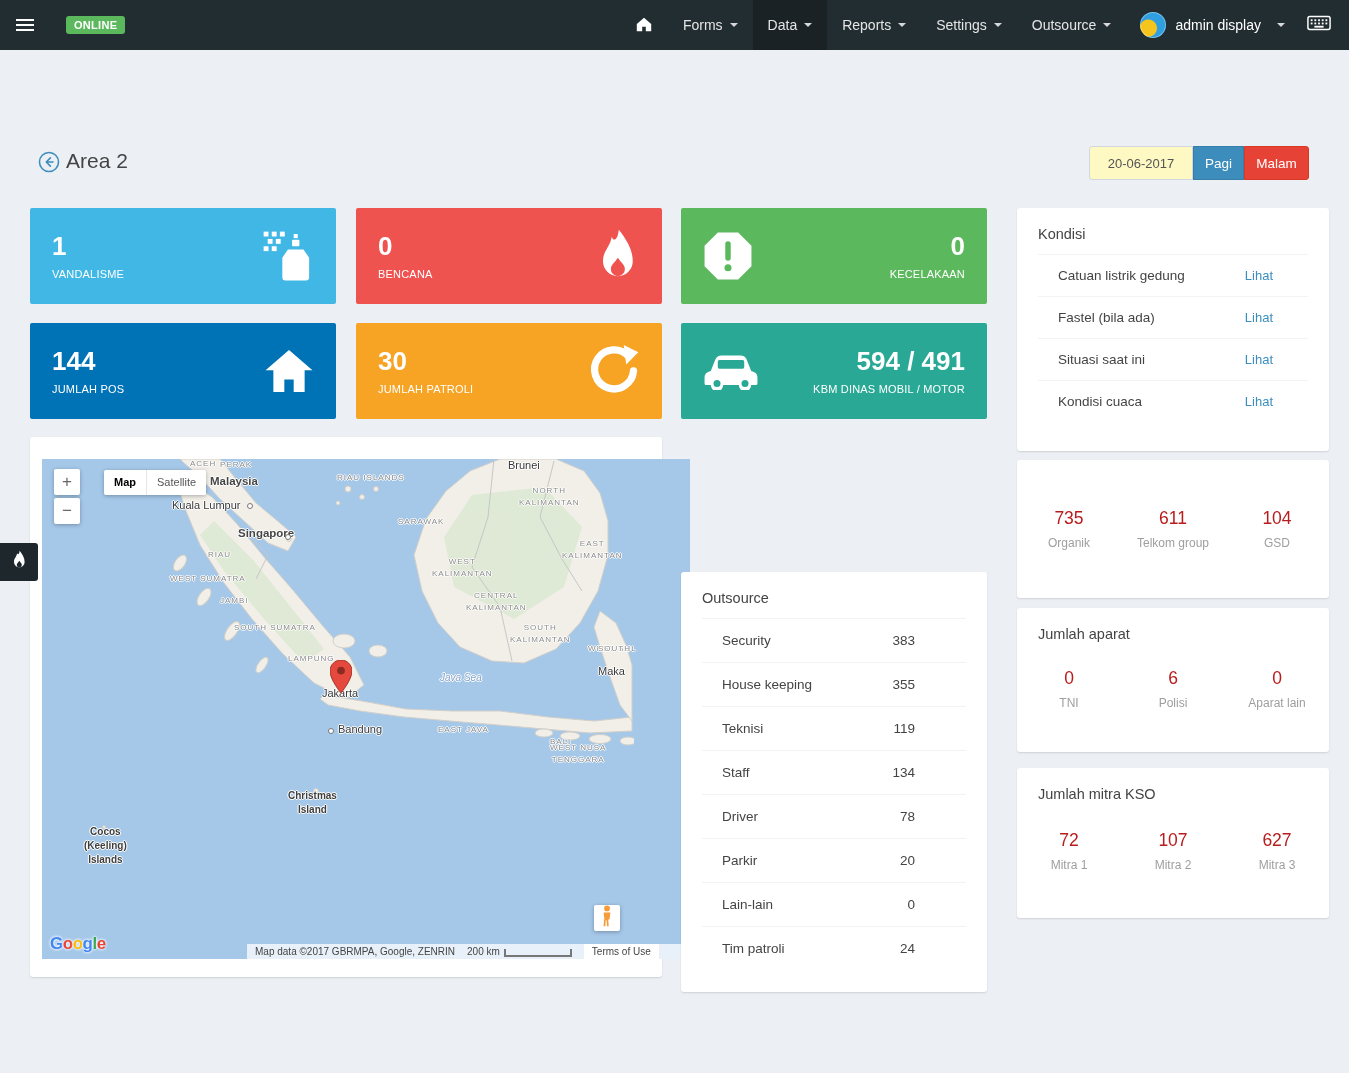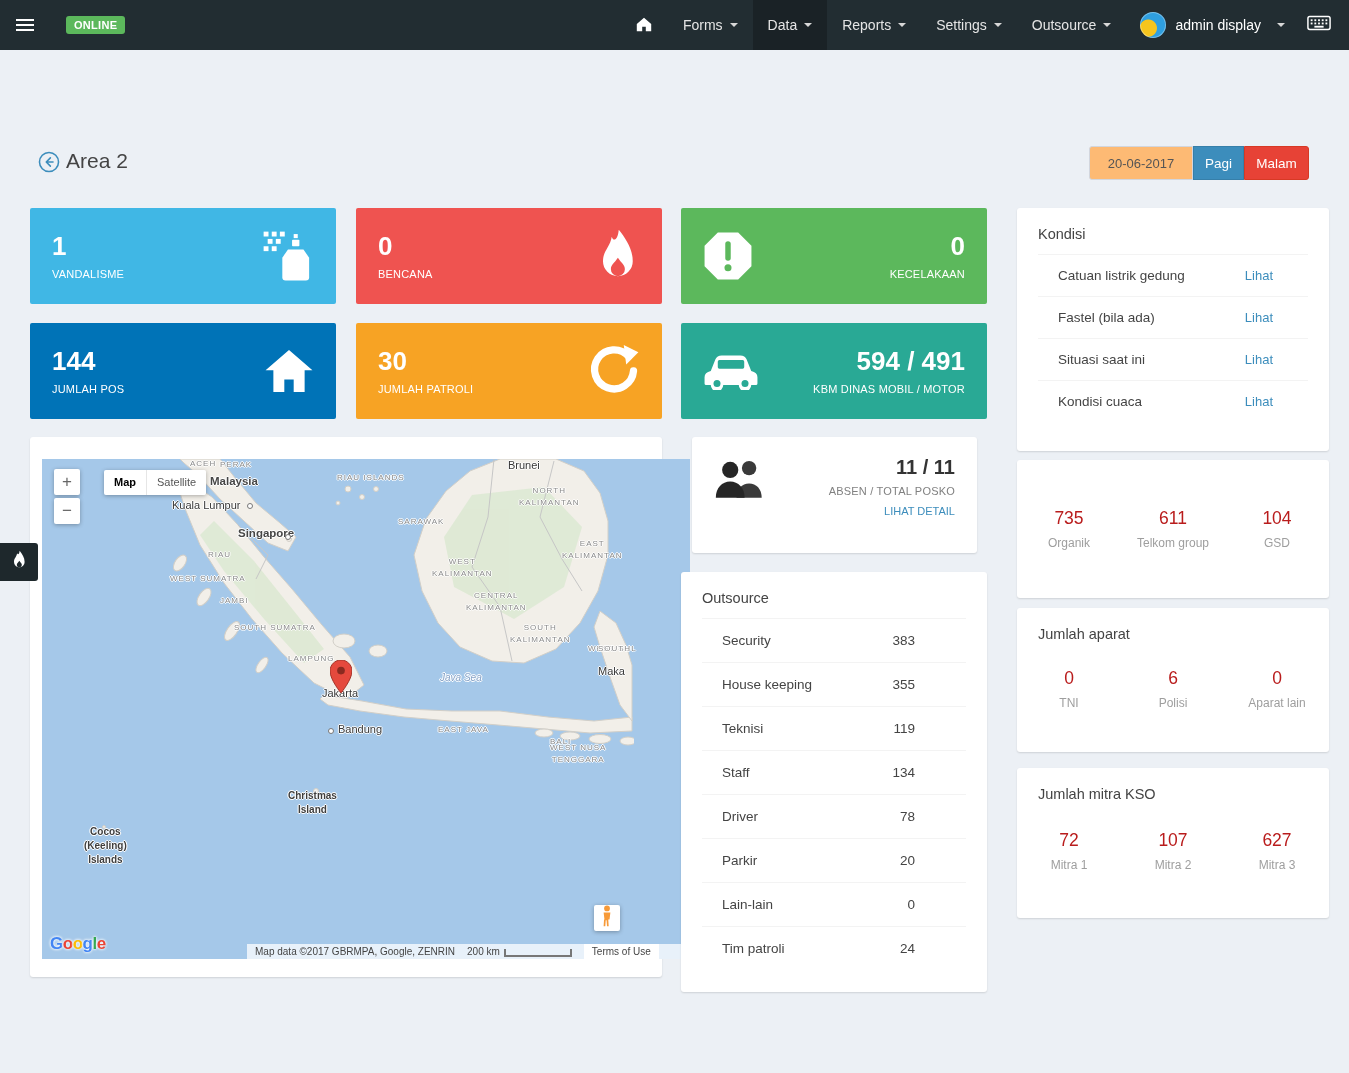--- a/index.html
+++ b/index.html
@@ -19,21 +19,21 @@
   .avatar{width:26px;height:26px;border-radius:50%;background:radial-gradient(circle at 32% 62%, #f6c51d 0 34%, #2f9fe0 38% 72%, #0b5ea8 100%);box-shadow:inset 0 0 0 1px rgba(255,255,255,.35);}
   .nav-kbd{display:flex;align-items:center;padding:0 18px 0 8px;cursor:pointer;}
 
   
   .side-tab{position:absolute;left:0;top:543px;width:38px;height:38px;background:#1e282c;border-radius:0 3px 3px 0;display:flex;align-items:center;justify-content:center;cursor:pointer;z-index:25;color:#1e282c;}
 
   
   .back-btn{position:absolute;left:38px;top:151px;width:22px;height:22px;cursor:pointer;}
   .page-title{position:absolute;left:66px;top:149px;font-size:21px;color:#444;}
   .date-group{position:absolute;left:1089px;top:146px;height:34px;display:flex;}
-  .date-input{width:104px;height:34px;box-sizing:border-box;border:1px solid #d2d6de;border-radius:3px 0 0 3px;padding:0 8px;font-size:13px;color:#555;text-align:center;outline:none;background:#fdba74;font-family:inherit;}
+  .date-input{width:104px;height:34px;box-sizing:border-box;border:1px solid #d2d6de;border-radius:3px 0 0 3px;padding:0 8px;font-size:13px;color:#555;text-align:center;outline:none;background:#fef9c3;font-family:inherit;}
   .btn-pagi{width:51px;background:#3c8dbc;color:#fff;border:1px solid #367fa9;font-size:13.5px;cursor:pointer;font-family:inherit;}
   .btn-malam{width:65px;background:#e74236;color:#fff;border:1px solid #d73925;border-radius:0 3px 3px 0;font-size:13.5px;cursor:pointer;font-family:inherit;}
 
   
   .sbox{position:absolute;width:306px;height:96px;border-radius:2px;color:#fff;display:flex;align-items:center;padding:0 22px;box-sizing:border-box;gap:12px;}
   .sbox .txt{display:flex;flex-direction:column;}
   .sbox .num{font-size:26px;font-weight:bold;line-height:1.1;}
   .sbox .lbl{font-size:11px;margin-top:7px;letter-spacing:.2px;}
   .sbox .spacer{flex:1;}
   .sbox.right .txt{align-items:flex-end;text-align:right;}
@@ -398,37 +398,20 @@
         <span>Map data ©2017 GBRMPA, Google, ZENRIN</span>
         <span class="scalewrap">
           <span>200 km</span>
           <span class="scalebar"></span>
         </span>
         <a class="terms">Terms of Use</a>
       </div>
     </div>
   </div>
 
-  <div class="card" style="left:692px;top:437px;width:285px;height:116px;">
-    <div class="absen">
-      <span>
-        <svg width="54" height="44" viewBox="0 0 60 44">
-            <circle cx="39" cy="11" r="8" fill="#3a3a3a"></circle>
-            <path d="M25 44 c0-10 6-16 14-16 s14 6 14 16 z" fill="#3a3a3a"></path>
-            <circle cx="18" cy="13" r="9" fill="#262626"></circle>
-            <path d="M2 44 c0-11 7-18 16-18 s16 7 16 18 z" fill="#262626"></path>
-          </svg>
-      </span>
-      <div class="right-col">
-        <span class="aval">11 / 11</span>
-        <span class="acap">ABSEN / TOTAL POSKO</span>
-        <a class="link alink">LIHAT DETAIL</a>
-      </div>
-    </div>
-  </div>
 
   <div class="card" style="left:681px;top:572px;width:306px;height:420px;">
     <div class="panel-title">Outsource</div>
     <div class="o-row">
         <span>Security</span>
         <span>383</span>
       </div>
     <div class="o-row">
         <span>House keeping</span>
         <span>355</span>

